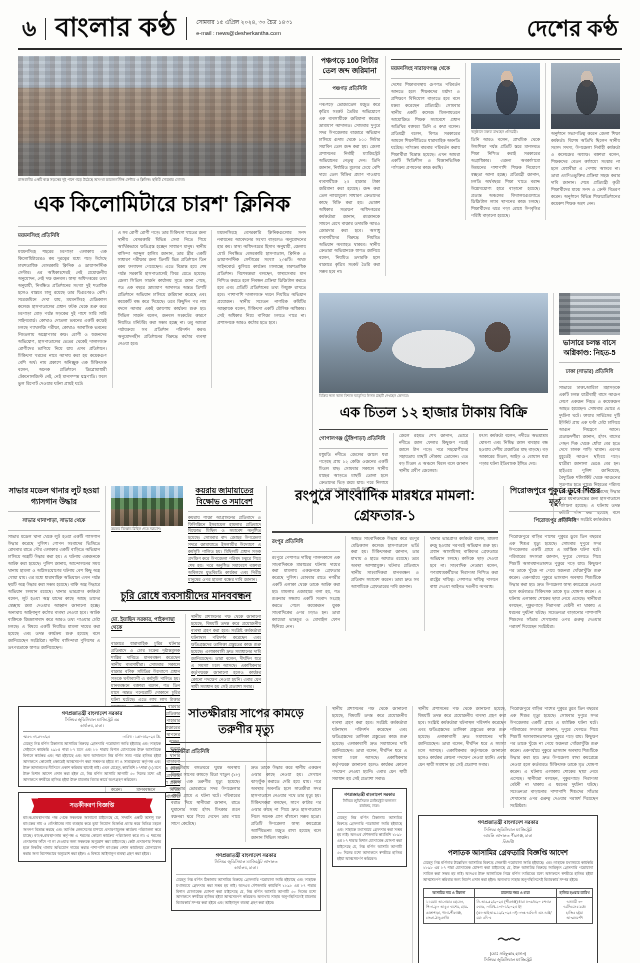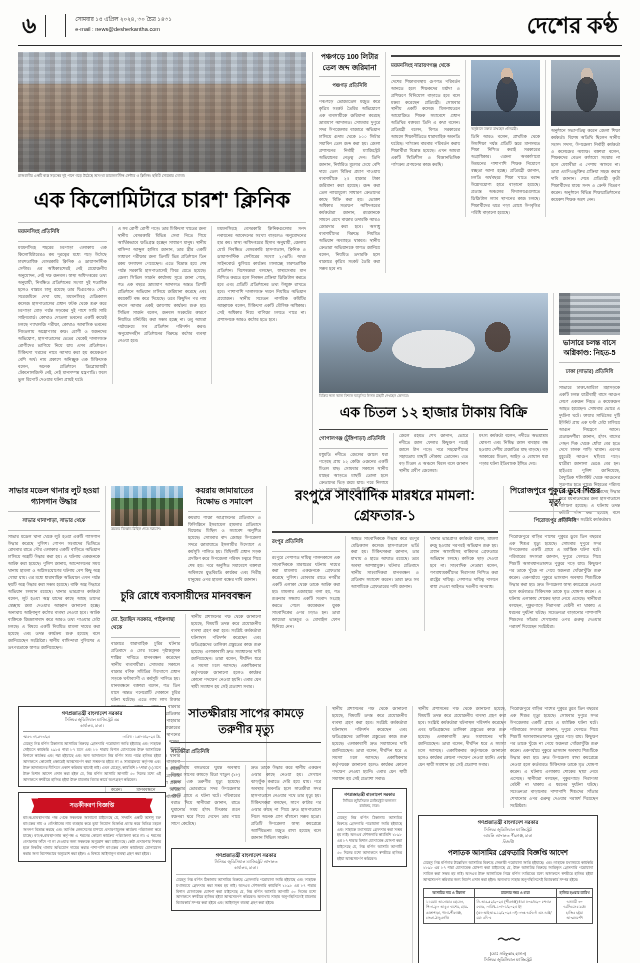--- a/index.html
+++ b/index.html
@@ -106,20 +106,21 @@
   .sigblock{font-size:4px;text-align:center;line-height:1.6;color:#222;margin-top:6px;}
   .sigmark{font-size:13px;color:#222;letter-spacing:-2px;}
 </style>
 </head>
 <body>
 
 <div class="page">
 
   <div class="masthead">
     <div class="page-num">৬</div>
+    <div class="paper-title">বাংলার কণ্ঠ</div>
     <div class="mast-meta">
       <div>সোমবার ১৫ এপ্রিল ২০২৪, ৩০ চৈত্র ১৪৩১</div>
       <div>e-mail : news@desherkantha.com</div>
     </div>
     <div class="mast-right">দেশের কণ্ঠ</div>
   </div>
   <div class="mast-rule"></div>
 
   <div style="display:flex;padding:6px 18px 0 18px;gap:6px;">
 
@@ -235,21 +236,21 @@
     <div style="width:92px;">
       <div class="hl" style="font-size:7.6px;line-height:1.42;">সাভার মডেল থানার লুট হওয়া গ্যাসগান উদ্ধার</div>
       <div class="rule-h"></div>
       <div class="byline" style="text-align:center;">সাভার থানাপাড়া, সাভার থেকে</div>
       <div class="rule-h"></div>
       <div class="body-text">সাভার মডেল থানা থেকে লুট হওয়া একটি গ্যাসগান উদ্ধার করেছে পুলিশ। গোপন সংবাদের ভিত্তিতে রোববার রাতে পৌর এলাকার একটি বাড়িতে অভিযান চালিয়ে অস্ত্রটি উদ্ধার করা হয়। এ ঘটনায় একজনকে আটক করা হয়েছে। পুলিশ জানায়, আন্দোলনের সময় থানায় হামলা ও অগ্নিসংযোগের ঘটনায় বেশ কিছু অস্ত্র খোয়া যায়। এর মধ্যে ধারাবাহিক অভিযানে এখন পর্যন্ত ছয়টি অস্ত্র উদ্ধার করা সম্ভব হয়েছে। বাকি অস্ত্র উদ্ধারে অভিযান চলমান রয়েছে। থানার ভারপ্রাপ্ত কর্মকর্তা বলেন, লুট হওয়া অস্ত্র যাদের কাছে আছে তাদের স্বেচ্ছায় জমা দেওয়ার আহ্বান জানানো হচ্ছে। অন্যথায় আইনানুগ কঠোর ব্যবস্থা নেওয়া হবে। আটক ব্যক্তিকে জিজ্ঞাসাবাদ করে আরও তথ্য পাওয়ার চেষ্টা চলছে। এ বিষয়ে একটি নিয়মিত মামলা দায়ের করা হয়েছে এবং তদন্ত কার্যক্রম শুরু হয়েছে বলে জানিয়েছেন সংশ্লিষ্টরা। স্থানীয় বাসিন্দারা পুলিশের এ তৎপরতাকে স্বাগত জানিয়েছেন।</div>
     </div>
 
     <div style="width:1px;background:#cfcfcf;"></div>
 
-    <div style="width:150px;">
+    <div style="width:150px;text-decoration:underline;">
       <div style="display:flex;gap:5px;">
         <div style="width:72px;">
           <div class="photo ph-banner" style="height:40px;"></div>
           <div style="font-size:3.4px;color:#444;padding-top:1px;">কয়রায় বিক্ষোভ মিছিল শেষে সমাবেশ।</div>
         </div>
         <div style="width:73px;">
           <div class="hl" style="font-size:7.6px;line-height:1.42;">কয়রায় জামায়াতের বিক্ষোভ ও সমাবেশ</div>
           <div class="rule-h"></div>
           <div class="body-text">কয়রায় গাজা আগ্রাসনের প্রতিবাদে ও ফিলিস্তিনে ইসরায়েল হামলার প্রতিবাদে বিক্ষোভ মিছিল ও সমাবেশ অনুষ্ঠিত হয়েছে। সোমবার বাদ জোহর উপজেলা সদরে জামায়াতে ইসলামীর উদ্যোগে এ কর্মসূচি পালিত হয়। মিছিলটি প্রধান সড়ক প্রদক্ষিণ করে উপজেলা পরিষদ চত্বরে গিয়ে শেষ হয়। পরে অনুষ্ঠিত সমাবেশে বক্তারা অবিলম্বে যুদ্ধবিরতি কার্যকর এবং নিরীহ মানুষের ওপর হামলা বন্ধের দাবি জানান।</div>
         </div>

